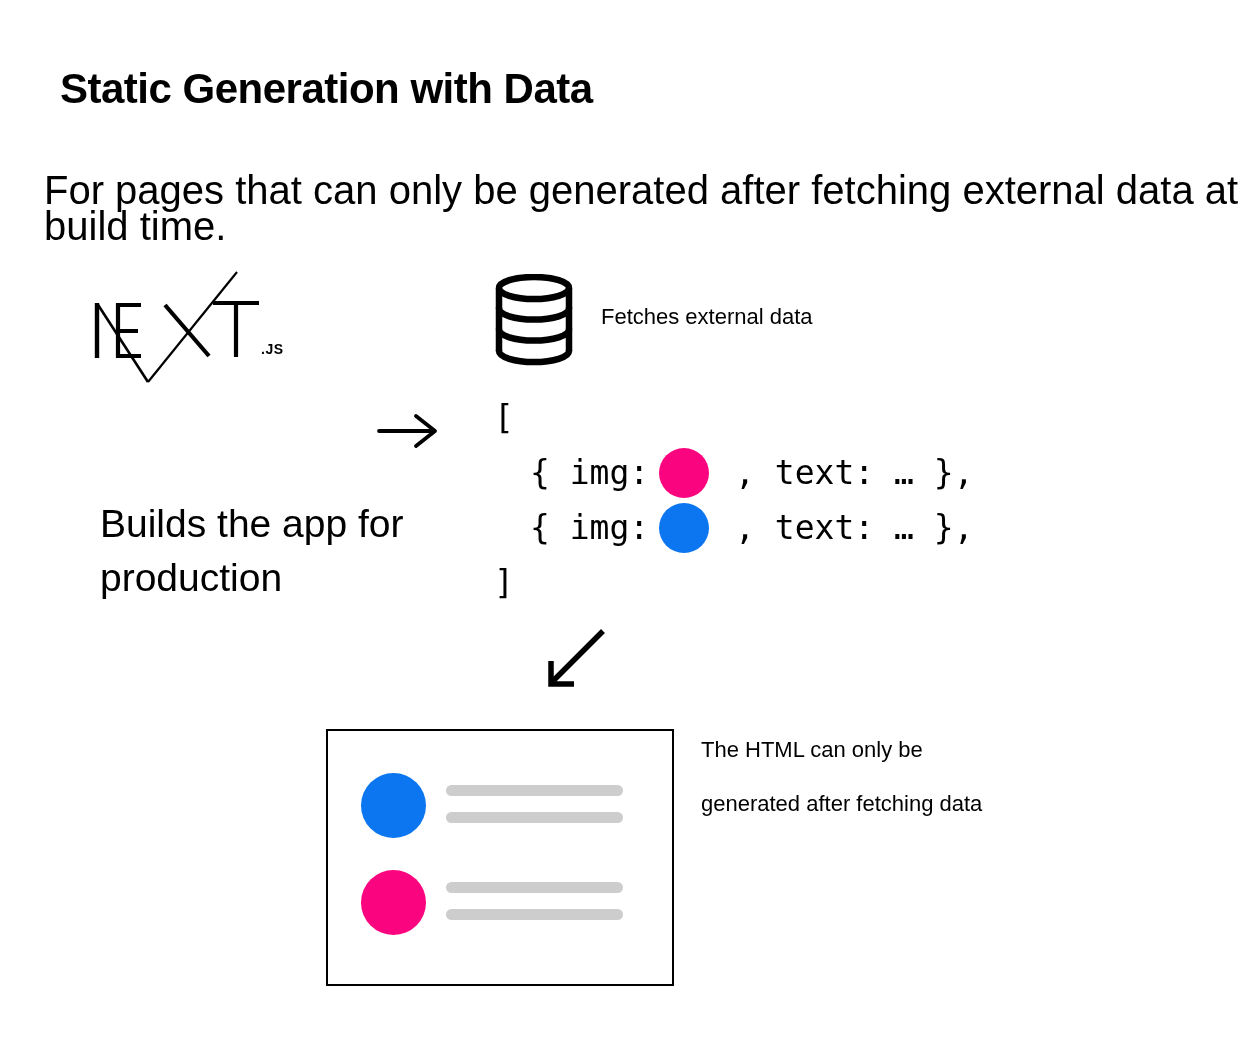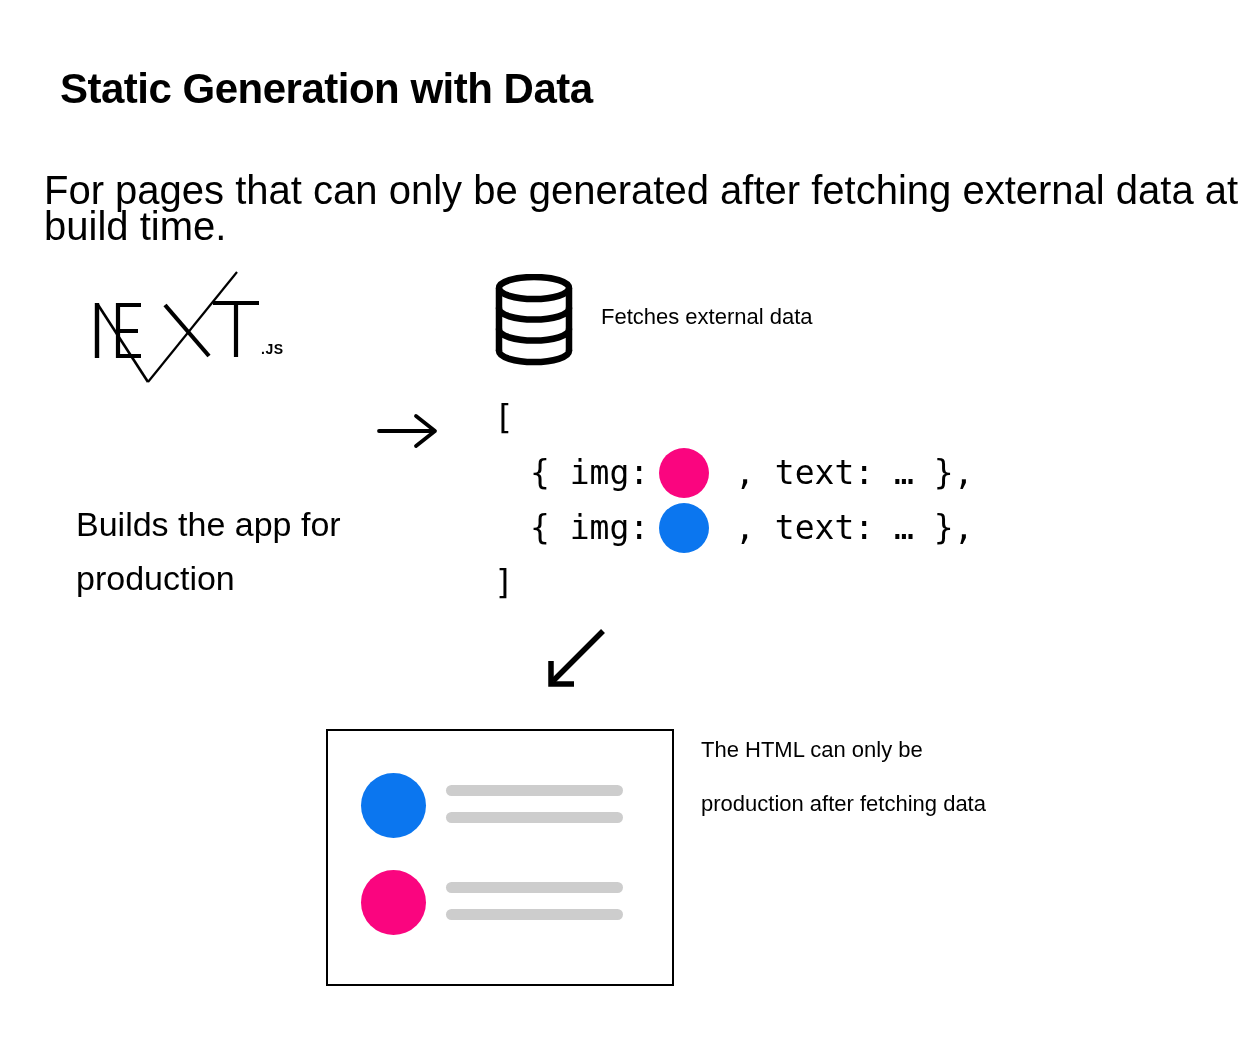--- a/index.html
+++ b/index.html
@@ -40,22 +40,22 @@
   }
   .cmd {
     left: 90px; top: 408px;
     font-family: "DejaVu Sans Mono", monospace;
     font-weight: 700;
     font-size: 42px;
     line-height: 42px;
     white-space: pre;
   }
   .caption {
-    left: 76px; top: 497px;
-    font-size: 34px;
+    left: 100px; top: 497px;
+    font-size: 39px;
     line-height: 54px;
   }
 
   
   .db-svg { left: 492px; top: 274px; }
   .fetch-label {
     left: 601px; top: 299px;
     font-size: 22px;
     line-height: 36px;
   }
@@ -189,16 +189,16 @@
     <span class="avatar avatar-1" style="background-color: rgb(11, 118, 239);"></span>
     <span class="bar bar-1"></span>
     <span class="bar bar-2"></span>
     <span class="avatar avatar-2" style="background-color: rgb(250, 5, 127);"></span>
     <span class="bar bar-3"></span>
     <span class="bar bar-4"></span>
   </div>
 
   <div class="abs result-note">
     <div>The HTML can only be</div>
-    <div>production after fetching data</div>
+    <div>generated after fetching data</div>
   </div>
 
 </div>
 
 </body></html>

